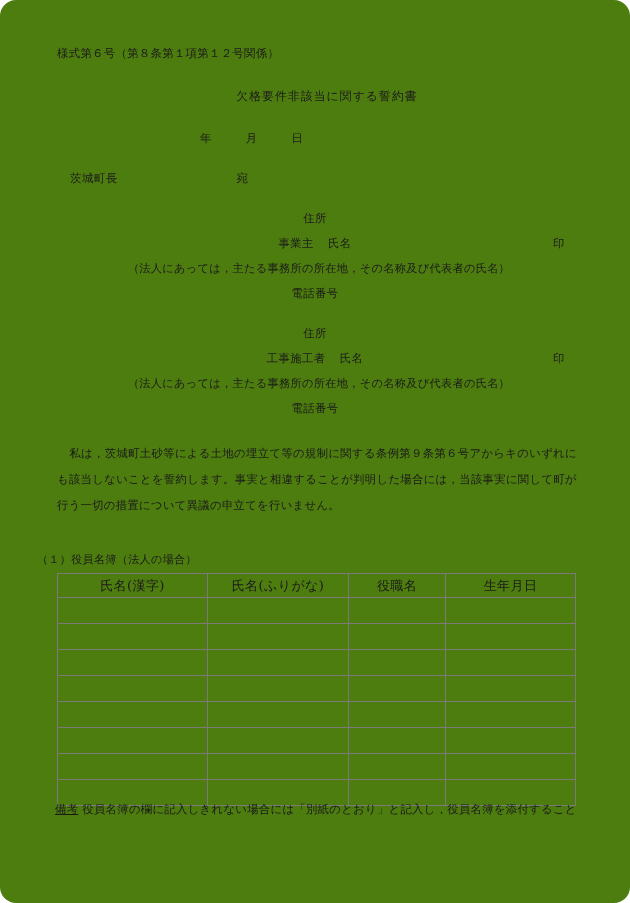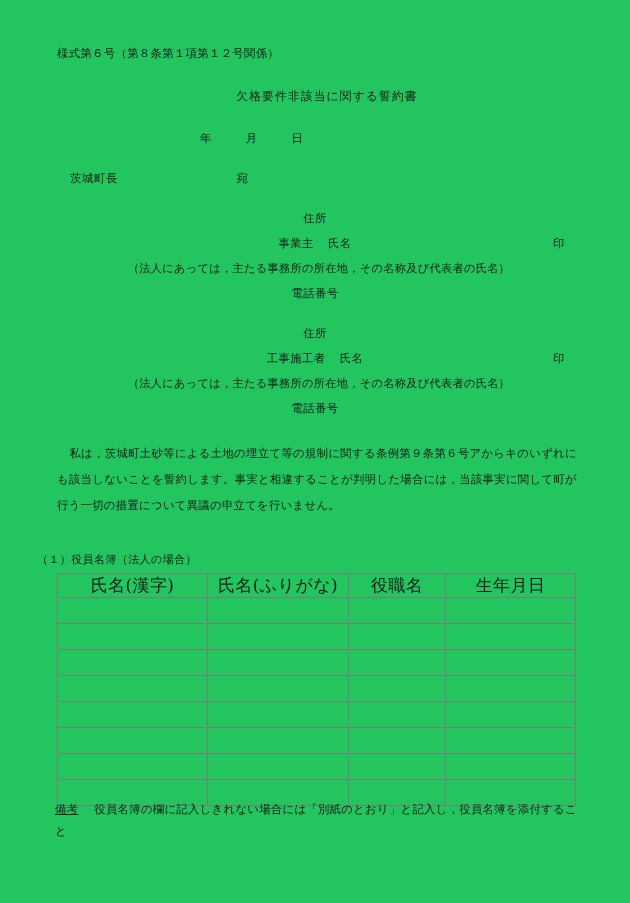--- a/index.html
+++ b/index.html
@@ -12,21 +12,22 @@
     width: 630px;
     height: 903px;
     position: relative;
     font-family: "DejaVu Serif", "Liberation Serif", serif;
     color: #1a1a1a;
     overflow: hidden;
   }
   .page {
     position: absolute;
     inset: 0;
-    background: #22c55e;
+    background: #4d7c0f;
+    border-radius: 16px;
   }
 
   
   .t {
     position: absolute;
     font-size: 11.3px;
     line-height: 1.0;
     white-space: nowrap;
     letter-spacing: 0.4px;
   }
@@ -143,21 +144,21 @@
     top: 573px;
     width: 518px;
     border-collapse: collapse;
     table-layout: fixed;
   }
   #roster-table th,
   #roster-table td {
     border: 1px solid #7a7a7a;
     height: 25px;
     font-weight: normal;
-    font-size: 17px;
+    font-size: 13px;
     letter-spacing: 0.4px;
     text-align: center;
     vertical-align: middle;
     padding: 0;
   }
   #roster-table th { height: 23px; }
   #roster-table col.c1 { width: 150px; }
   #roster-table col.c2 { width: 141px; }
   #roster-table col.c3 { width: 97px; }
   #roster-table col.c4 { width: 130px; }
@@ -165,21 +166,21 @@
   
   #remarks {
     position: absolute;
     left: 55px;
     top: 799px;
     width: 530px;
     font-size: 11.3px;
     line-height: 21.5px;
     letter-spacing: 0.35px;
   }
-  #remarks .rlabel { margin-right: 16px; text-decoration: underline; }
+  #remarks .rlabel { margin-right: 4px; text-decoration: underline; }
 </style>
 </head>
 <body>
 
 <div class="page">
 
   <div class="t" id="form-number">様式第６号（第８条第１項第１２号関係）</div>
 
   <div class="center-wrap" id="doc-title">欠格要件非該当に関する誓約書</div>
 

